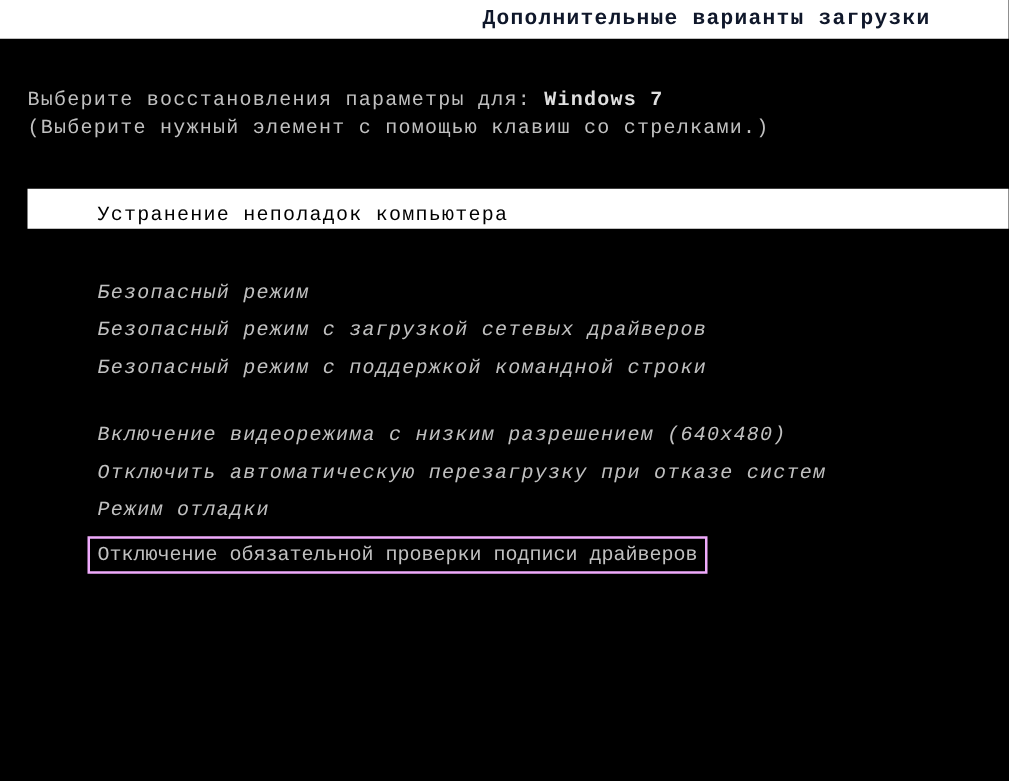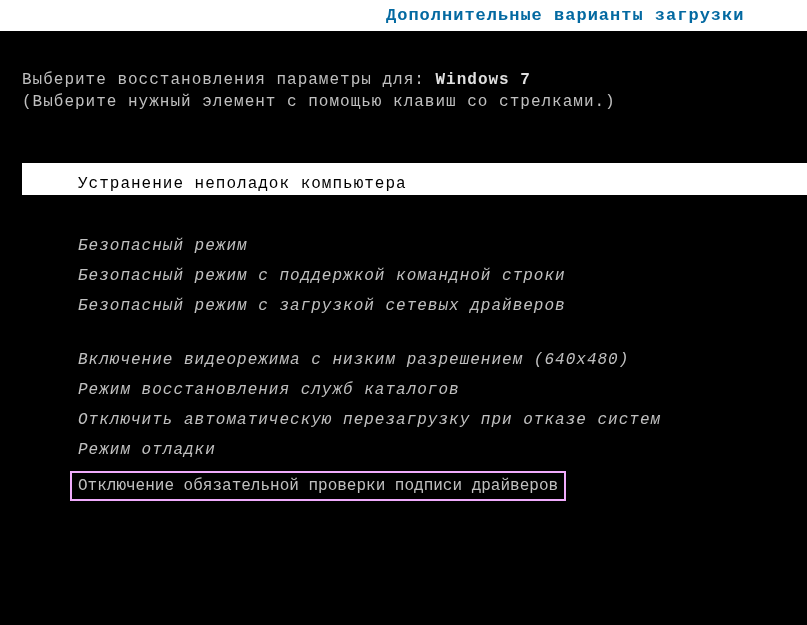--- a/index.html
+++ b/index.html
@@ -13,40 +13,40 @@
       background: #000000;
       color: #c0c0c0;
       font-family: "Consolas", "Courier New", monospace;
       font-size: 16px;
       overflow: hidden;
       position: relative;
     }
     .header {
       width: 100%;
       background: #ffffff;
-      color: #0369a1;
+      color: #0f172a;
       font-weight: bold;
       padding: 6px 0 6px 386px;
       font-size: 17px;
       letter-spacing: 1px;
     }
     .content {
       padding: 40px 0 0 22px;
     }
     .prompt-line {
       margin-bottom: 4px;
       letter-spacing: 1px;
       white-space: nowrap;
     }
     .os-name {
       font-weight: bold;
       color: #e0e0e0;
     }
     .hint-line {
-      margin-bottom: 52px;
+      margin-bottom: 40px;
       letter-spacing: 1px;
     }
     .selected-option {
       display: inline-block;
       background: #ffffff;
       color: #000000;
       padding: 12px 8px 2px 56px;
       margin-left: 0;
       margin-bottom: 40px;
       font-weight: normal;
@@ -87,27 +87,26 @@
     <span class="os-name">Windows 7</span>
   </div>
   <div class="hint-line">(Выберите нужный элемент с помощью клавиш со стрелками.)</div>
 
   <div class="selected-option">
     <span>Устранение неполадок компьютера</span>
   </div>
 
   <div class="options">
     <div class="option">Безопасный режим</div>
+    <div class="option">Безопасный режим с загрузкой сетевых драйверов</div>
     <div class="option">Безопасный режим с поддержкой командной строки</div>
-    <div class="option">Безопасный режим с загрузкой сетевых драйверов</div>
 
     <div class="option-group-gap"></div>
 
     <div class="option">Включение видеорежима с низким разрешением (640x480)</div>
-    <div class="option">Режим восстановления служб каталогов</div>
     <div class="option">Отключить автоматическую перезагрузку при отказе систем</div>
     <div class="option">Режим отладки</div>
 
     <div class="highlighted">
       <span>Отключение обязательной проверки подписи драйверов</span>
     </div>
   </div>
 </div>
 
 </body></html>

